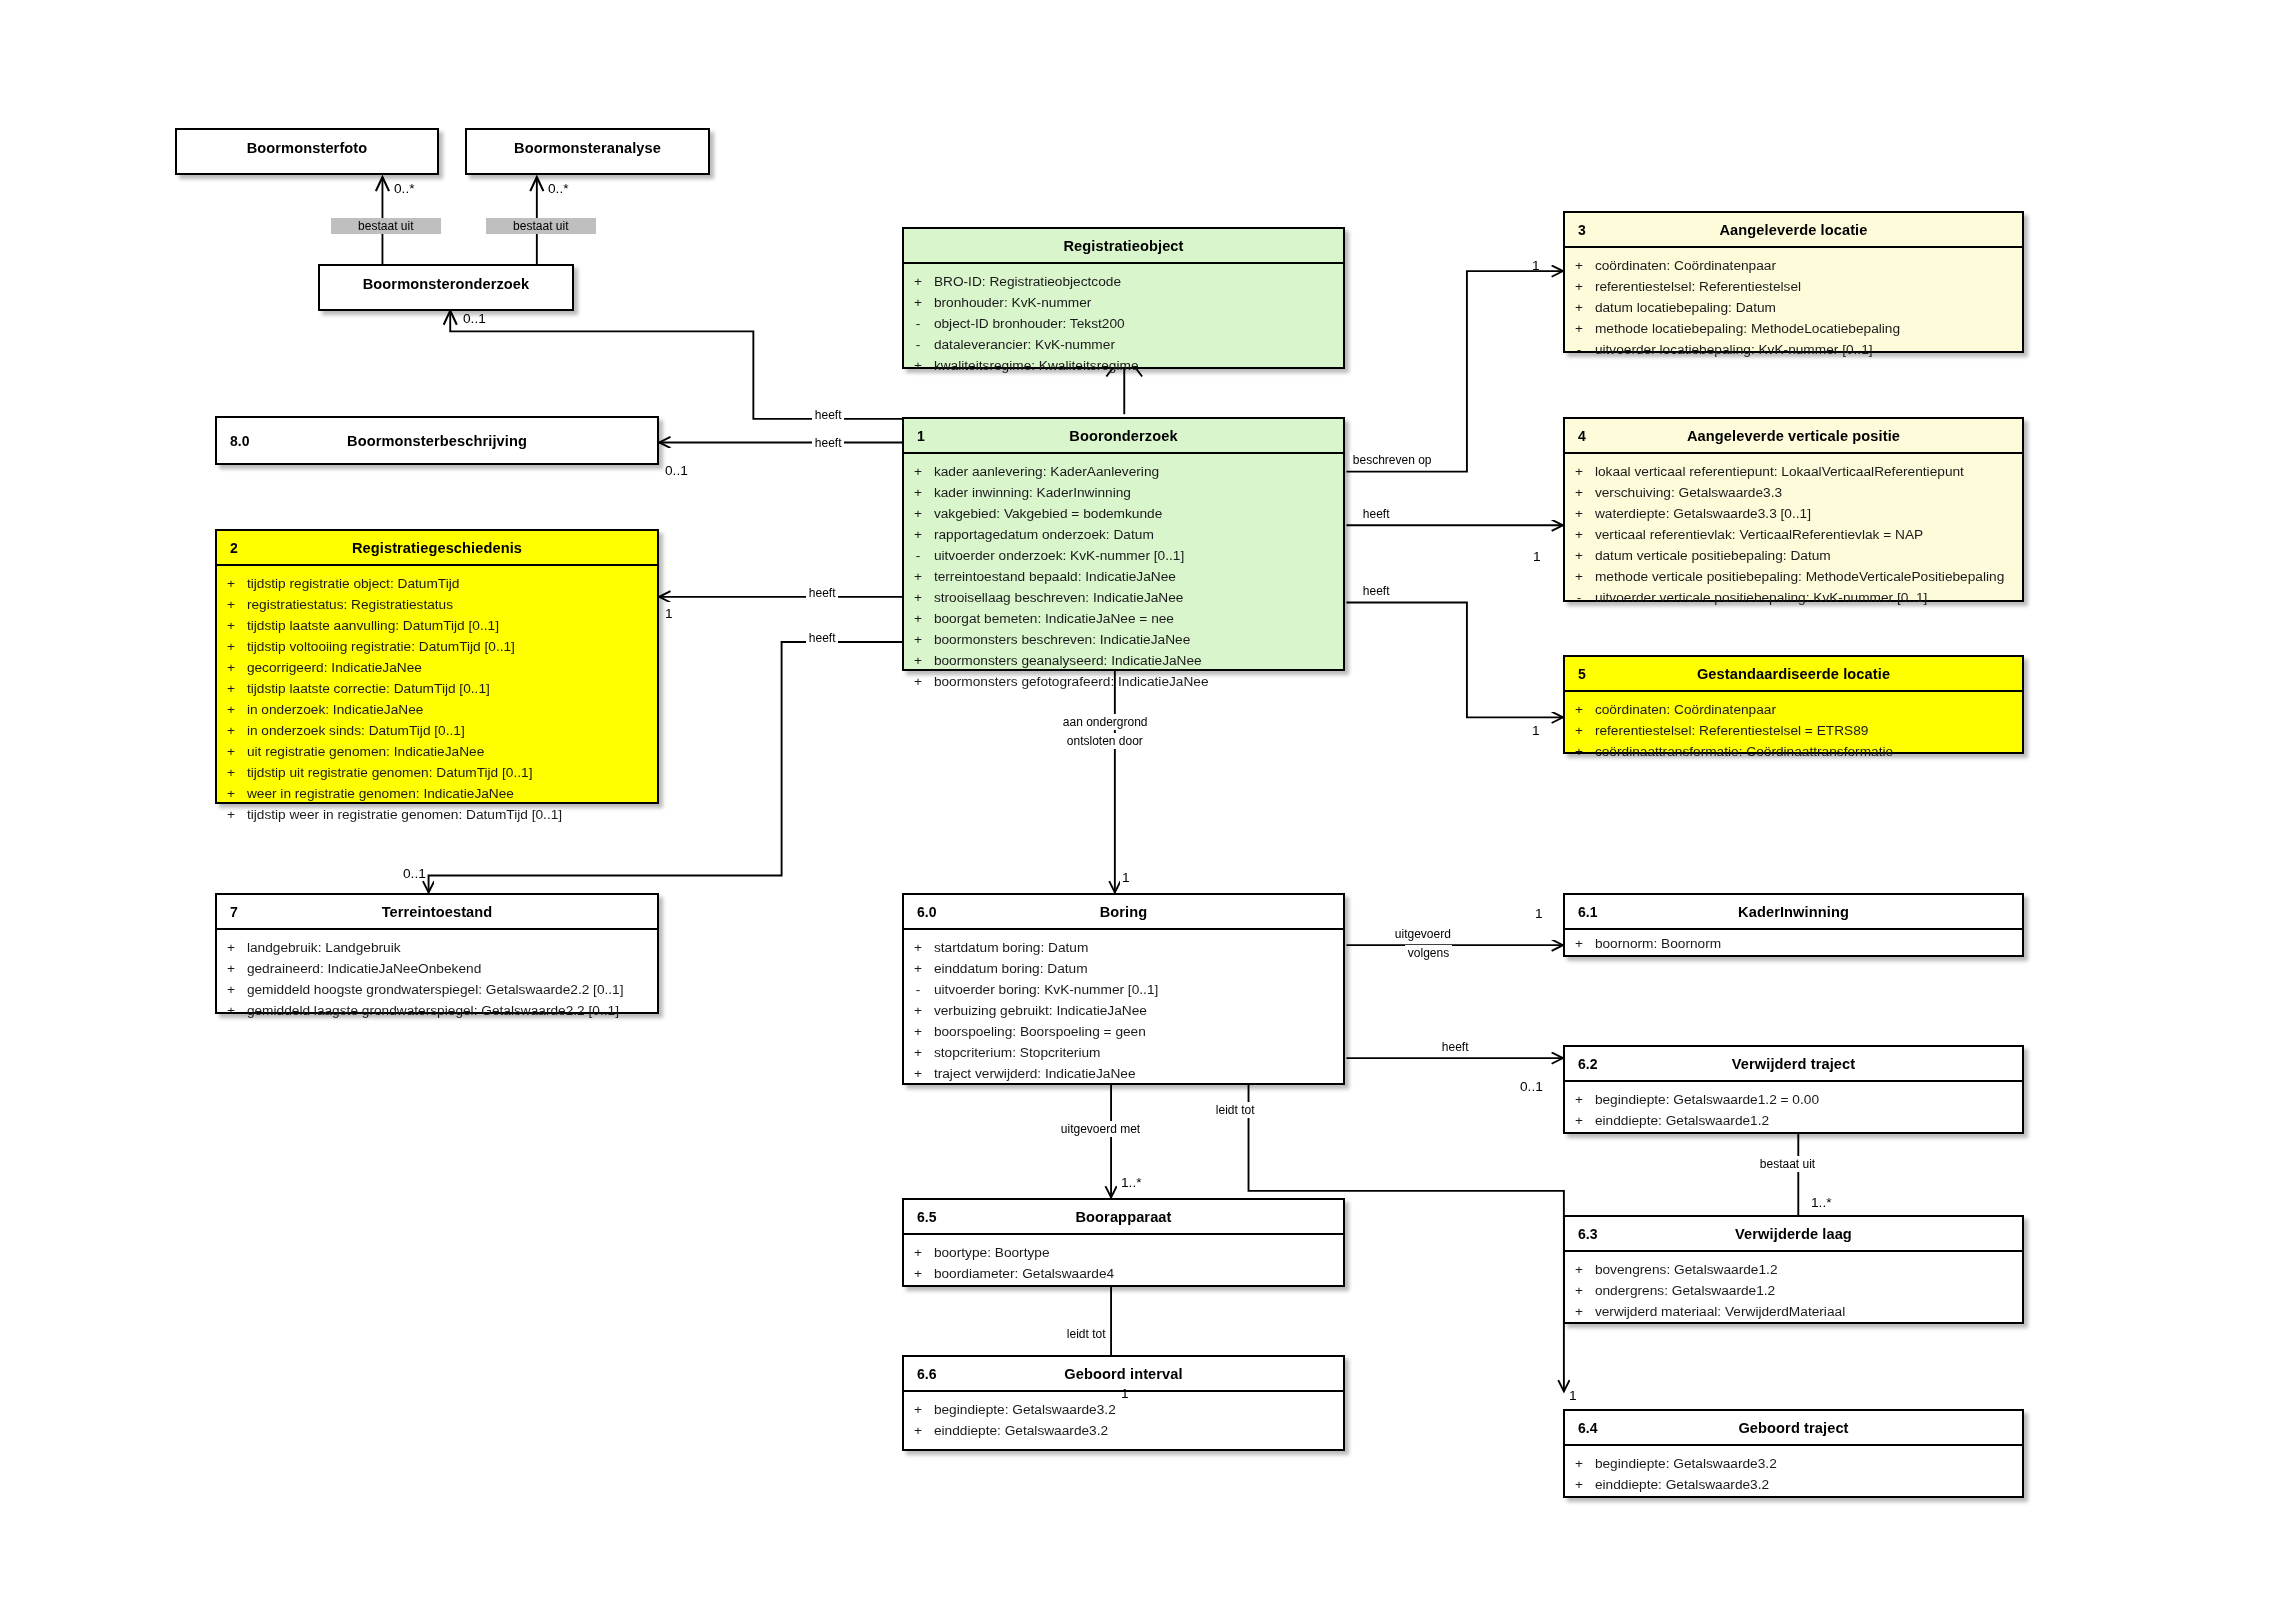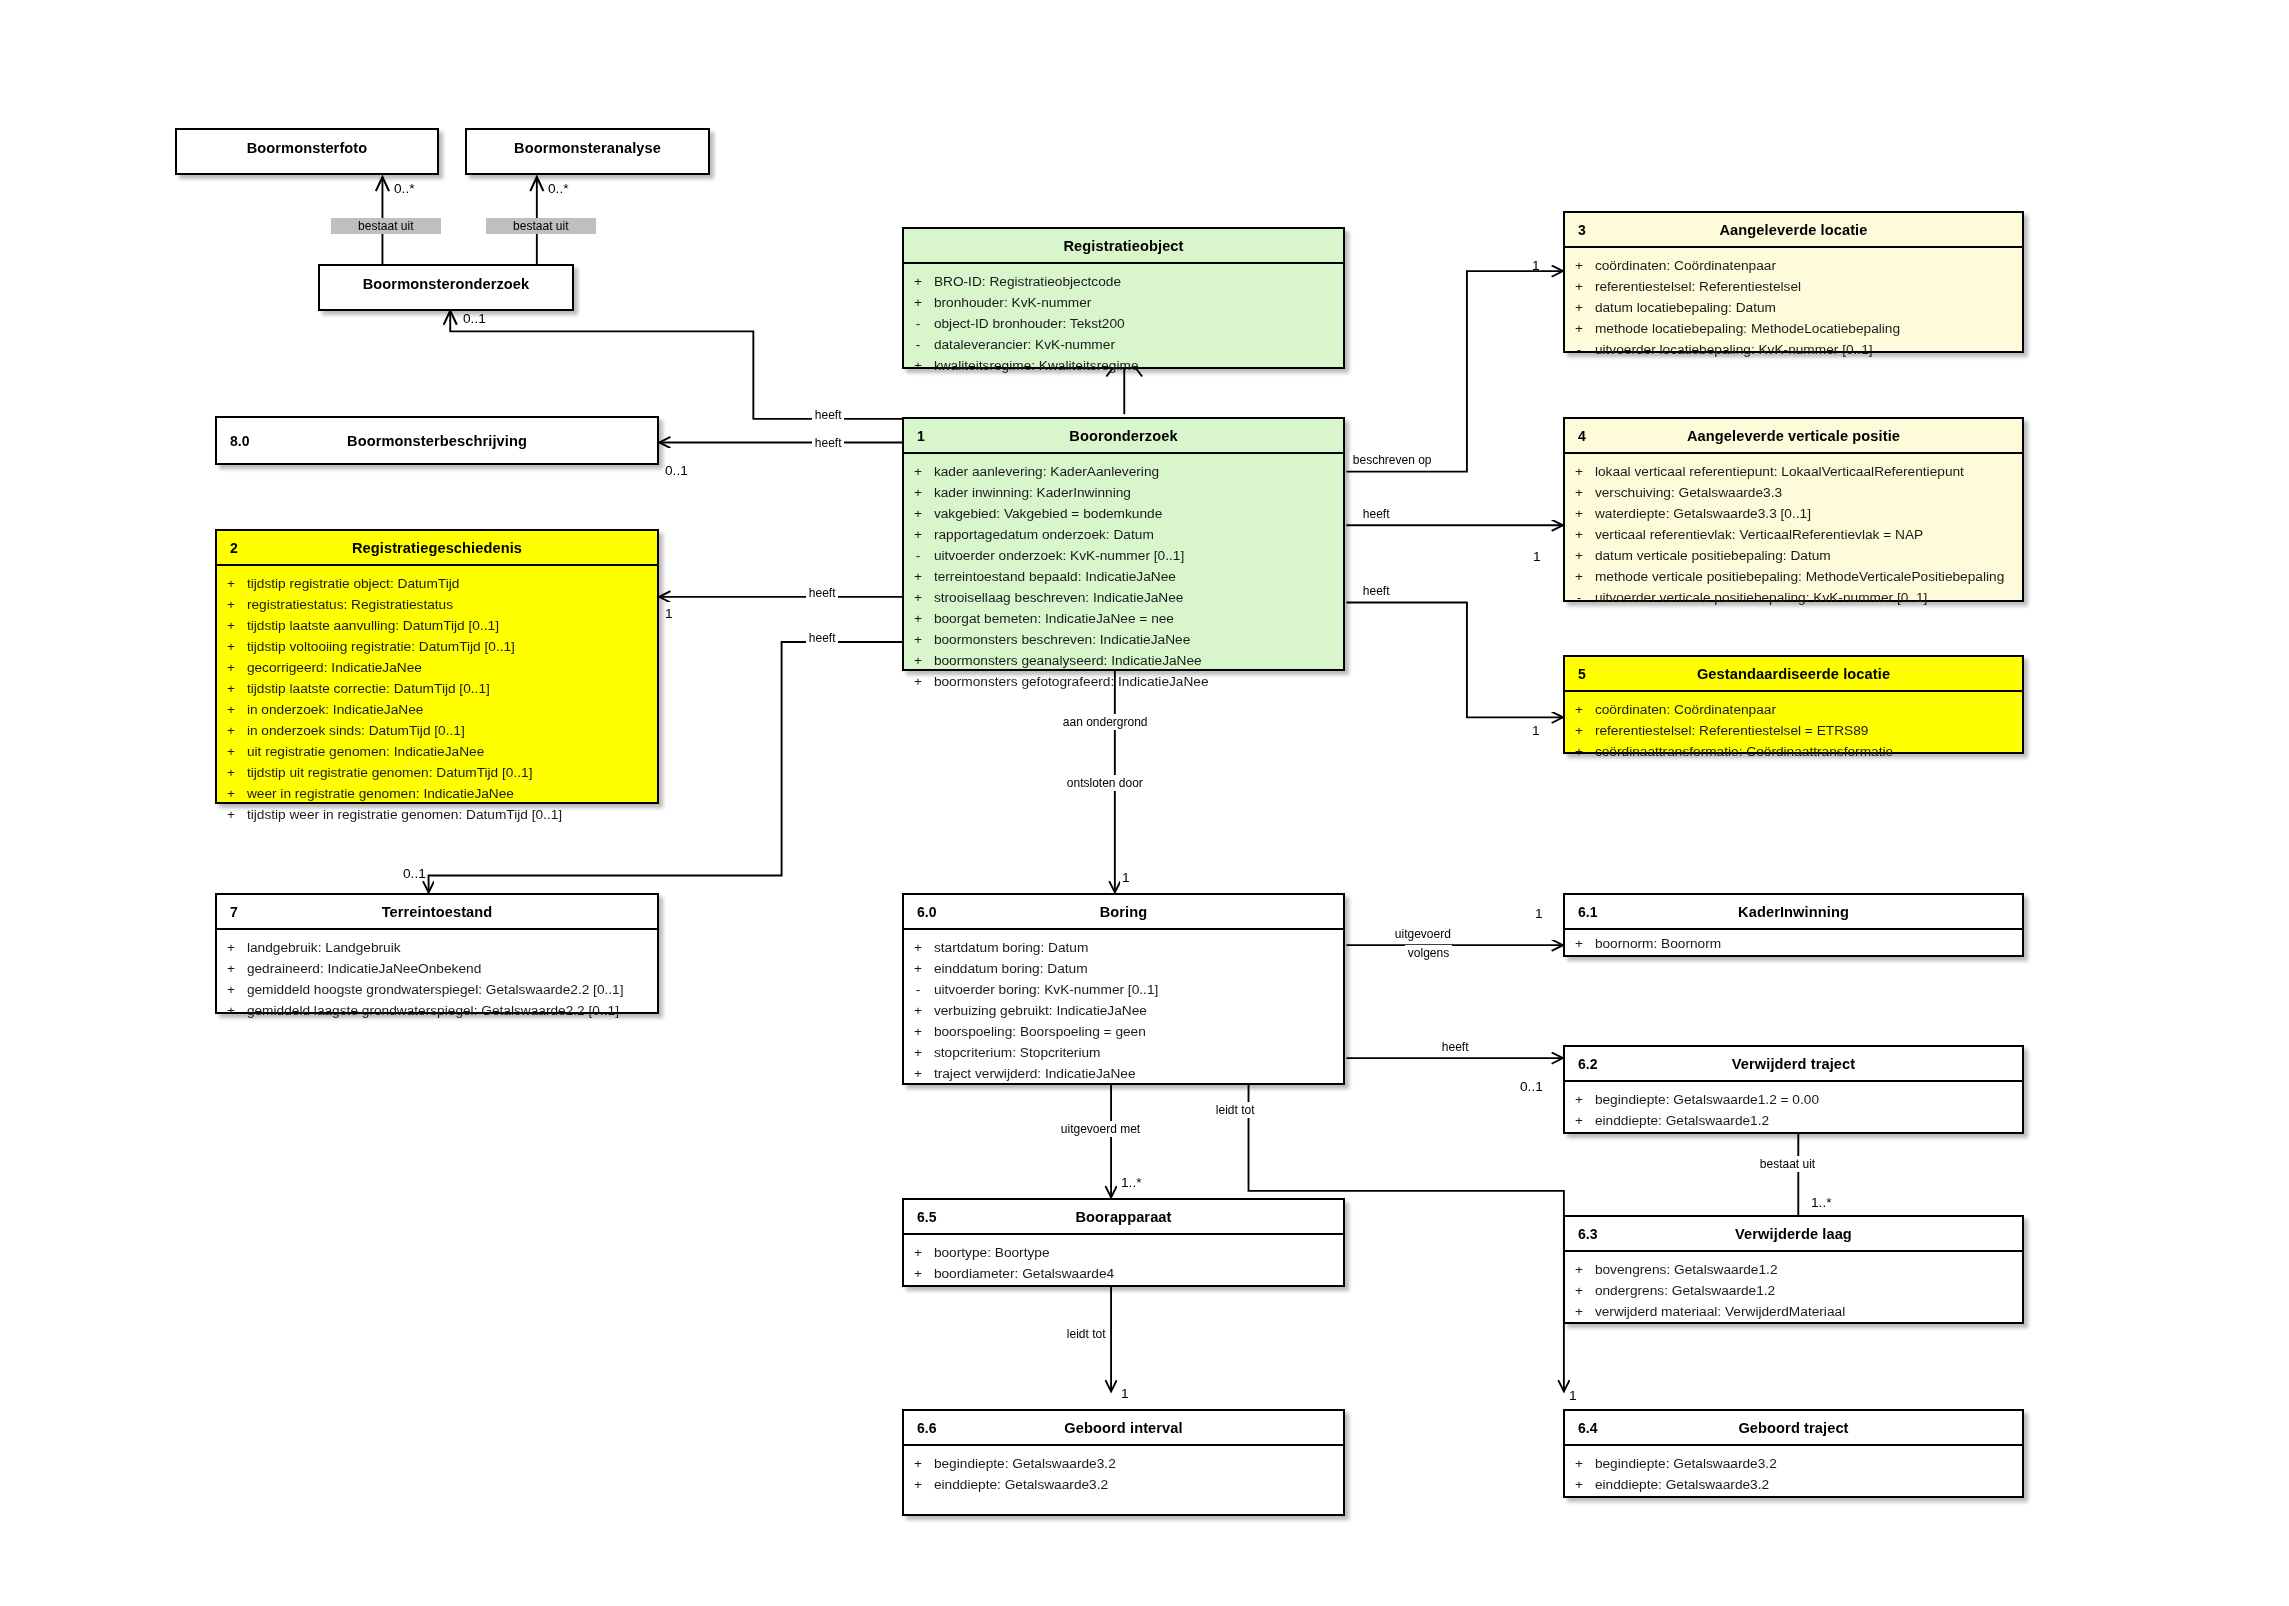--- a/index.html
+++ b/index.html
@@ -643,21 +643,21 @@
           <span class="vis">+</span>
           <span class="sig">boortype: Boortype</span>
         </div>
       <div class="attr">
           <span class="vis">+</span>
           <span class="sig">boordiameter: Getalswaarde4</span>
         </div>
     </div>
   </div>
 
-  <div class="uclass fill-white has-attrs" style="left:902px; top:1409px; width:443px; height:107px;">
+  <div class="uclass fill-white has-attrs" style="left:902px; top:1355px; width:443px; height:96px;">
     <div class="hdr">
       <span class="idx">6.6</span>
       <span class="cname">Geboord interval</span>
     </div>
     <div class="attrs">
       <div class="attr">
           <span class="vis">+</span>
           <span class="sig">begindiepte: Getalswaarde3.2</span>
         </div>
       <div class="attr">
@@ -683,21 +683,21 @@
   <div class="elabel" style="left:1350px; top:452px;">beschreven op</div>
   <div class="mult" style="left:1532px; top:258px;">1</div>
 
   <div class="elabel" style="left:1360px; top:506px;">heeft</div>
   <div class="mult" style="left:1533px; top:549px;">1</div>
 
   <div class="elabel" style="left:1360px; top:583px;">heeft</div>
   <div class="mult" style="left:1532px; top:723px;">1</div>
 
   <div class="elabel" style="left:1060px; top:714px;">aan ondergrond</div>
-  <div class="elabel" style="left:1064px; top:775px;text-align:right;">ontsloten door</div>
+  <div class="elabel" style="left:1064px; top:733px;text-align:right;">ontsloten door</div>
   <div class="mult" style="left:1122px; top:870px;">1</div>
 
   <div class="elabel" style="left:1392px; top:926px;">uitgevoerd</div>
   <div class="elabel" style="left:1405px; top:945px;">volgens</div>
   <div class="mult" style="left:1535px; top:906px;">1</div>
 
   <div class="elabel" style="left:1439px; top:1039px;">heeft</div>
   <div class="mult" style="left:1520px; top:1079px;">0..1</div>
 
   <div class="elabel" style="left:1757px; top:1156px;">bestaat uit</div>

